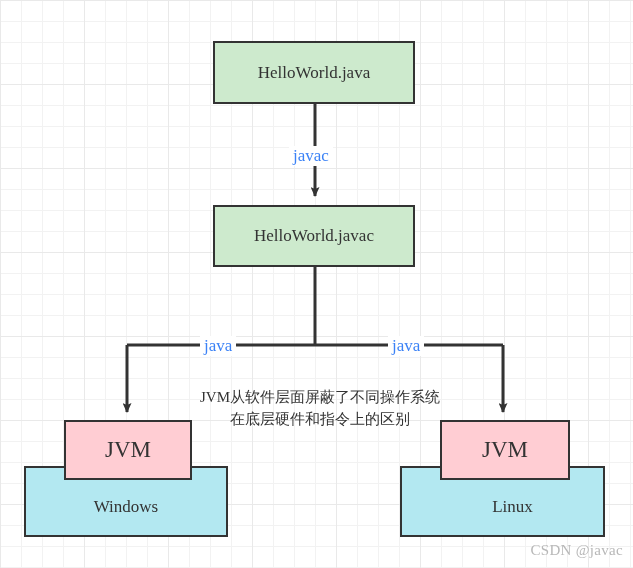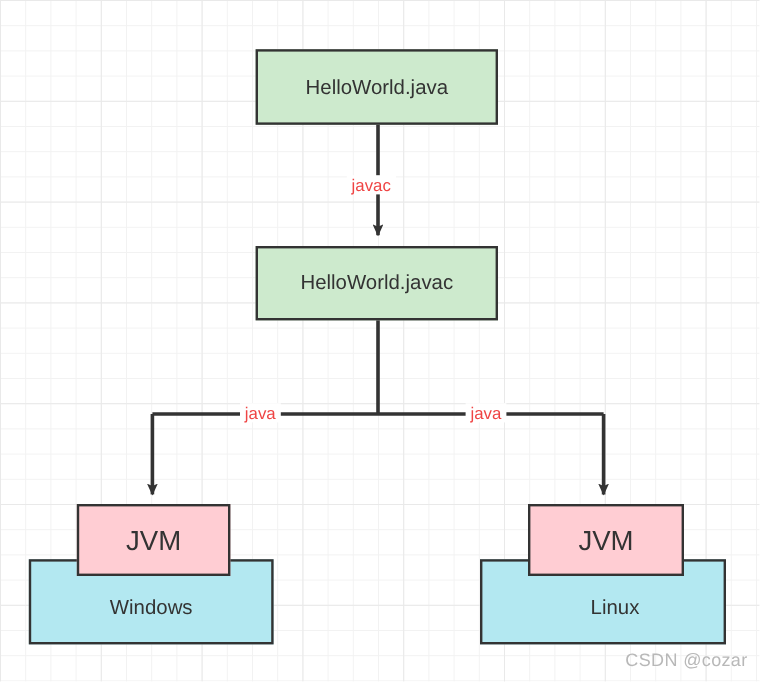--- a/index.html
+++ b/index.html
@@ -17,21 +17,21 @@
       linear-gradient(to right, #e9e9e9 1px, transparent 1px),
       linear-gradient(to bottom, #e9e9e9 1px, transparent 1px),
       linear-gradient(to right, #f2f2f2 1px, transparent 1px),
       linear-gradient(to bottom, #f2f2f2 1px, transparent 1px);
     background-size:
       84px 84px,
       84px 84px,
       21px 21px,
       21px 21px;
     background-position: 0px 0px, 0px 0px, 0px 0px, 0px 0px;
-    font-family: Liberation Sans, sans-serif;
+    font-family: Liberation Serif, serif;
   }
 
   .node {
     position: absolute;
     box-sizing: border-box;
     border: 2px solid #333333;
     display: flex;
     align-items: center;
     justify-content: center;
     color: #333333;
@@ -70,22 +70,22 @@
     left: 0;
     top: 0;
     width: 633px;
     height: 568px;
     z-index: 2;
     pointer-events: none;
   }
 
   .edge-label {
     position: absolute;
-    font-size: 14px;
-    color: #ef4444;
+    font-size: 17px;
+    color: #3b82f6;
     background: #ffffff;
     padding: 0 4px;
     white-space: nowrap;
     z-index: 4;
   }
   #label-javac { left: 289px; top: 146px; }
   #label-java-left { left: 200px; top: 336px; }
   #label-java-right { left: 388px; top: 336px; }
 
   #note-jvm {
@@ -141,32 +141,36 @@
   <div class="node node-file" id="box-helloworld-class">
     <span>HelloWorld.javac</span>
   </div>
 
   <div class="edge-label" id="label-javac">javac</div>
 
   <div class="edge-label" id="label-java-left">java</div>
 
   <div class="edge-label" id="label-java-right">java</div>
 
+  <div id="note-jvm">
+    <div>JVM从软件层面屏蔽了不同操作系统</div>
+    <div>在底层硬件和指令上的区别</div>
+  </div>
 
   <div class="node node-os" id="box-os-windows">
     <span>Windows</span>
   </div>
 
   <div class="node node-jvm" id="box-jvm-windows">
     <span>JVM</span>
   </div>
 
   <div class="node node-os" id="box-os-linux">
     <span>Linux</span>
   </div>
 
   <div class="node node-jvm" id="box-jvm-linux">
     <span>JVM</span>
   </div>
 
-  <div id="watermark">CSDN @cozar</div>
+  <div id="watermark">CSDN @javac</div>
 
 </div>
 
 </body></html>

